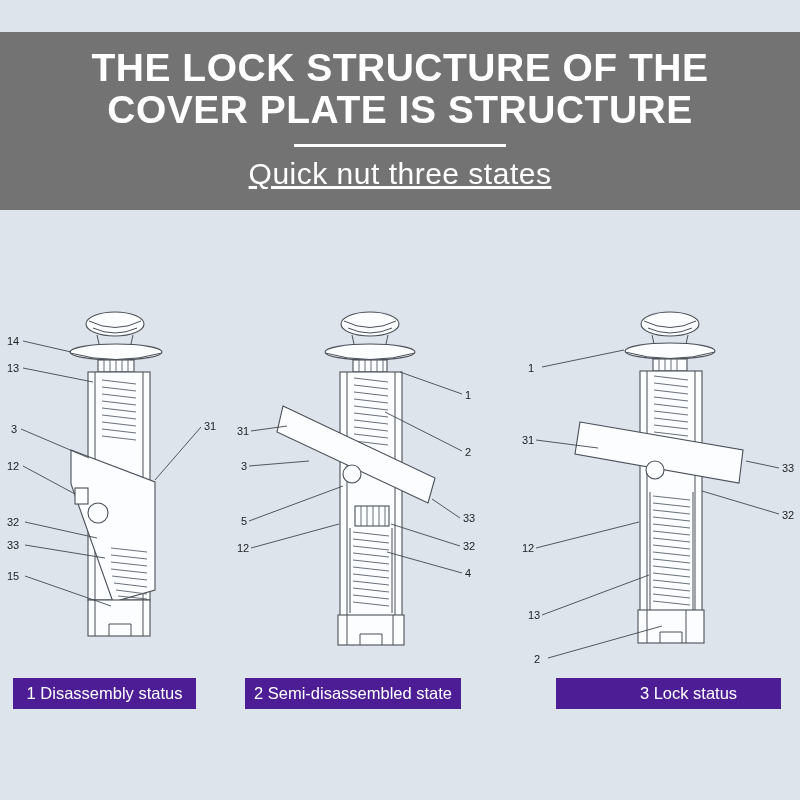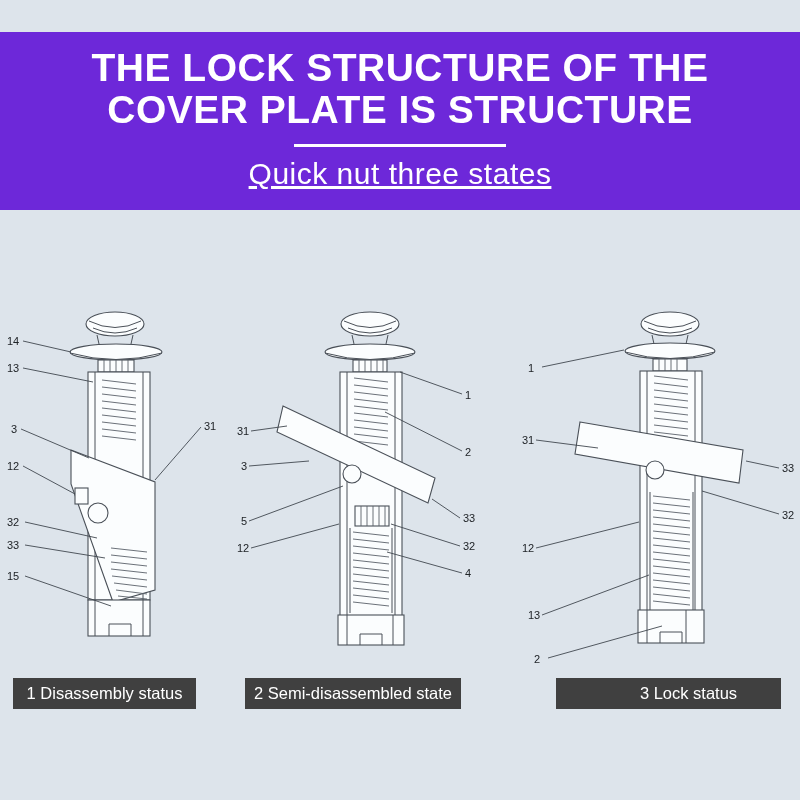--- a/index.html
+++ b/index.html
@@ -1,26 +1,26 @@
 <!DOCTYPE html>
 <html><head>
 <meta charset="utf-8">
 <style>
   html,body{margin:0;padding:0;}
   body{width:800px;height:800px;background:#dde4eb;font-family:"Liberation Sans",sans-serif;}
   .page{position:relative;width:800px;height:800px;overflow:hidden;background:#dde4eb;}
-  .banner{position:absolute;left:0;top:32px;width:800px;height:178px;background:#6d28d9;color:#ffffff;text-align:center;}
+  .banner{position:absolute;left:0;top:32px;width:800px;height:178px;background:#737373;color:#ffffff;text-align:center;}
   .title{font-size:39px;font-weight:800;line-height:1.08;letter-spacing:.5px;padding-top:15px;}
   .divider{width:212px;height:3px;background:#ffffff;margin:13px auto 10px auto;}
   .subtitle{font-size:30px;font-weight:500;letter-spacing:.5px;text-decoration:underline;}
   .diagram{position:absolute;top:300px;}
   .d1{left:5px;}
   .d2{left:235px;}
   .d3{left:518px;}
-  .caption{position:absolute;top:678px;height:31px;background:#404040;color:#ffffff;display:flex;align-items:center;justify-content:center;font-size:16.5px;font-weight:500;}
+  .caption{position:absolute;top:678px;height:31px;background:#4c1d95;color:#ffffff;display:flex;align-items:center;justify-content:center;font-size:16.5px;font-weight:500;}
   .c1{left:13px;width:183px;}
   .c2{left:245px;width:216px;}
   .c3{left:556px;width:185px;padding-left:40px;}
   text{font-size:11px;fill:#202428;font-family:"Liberation Sans",sans-serif;}
   .shape{fill:#fbfdfe;stroke:#4a5058;stroke-width:1.1;}
   .ln{stroke:#4a5058;stroke-width:1;fill:none;}
   .hatch{stroke:#5a616a;stroke-width:.9;fill:none;}
   .leader{stroke:#41474f;stroke-width:.9;fill:none;}
 </style>
 </head>

